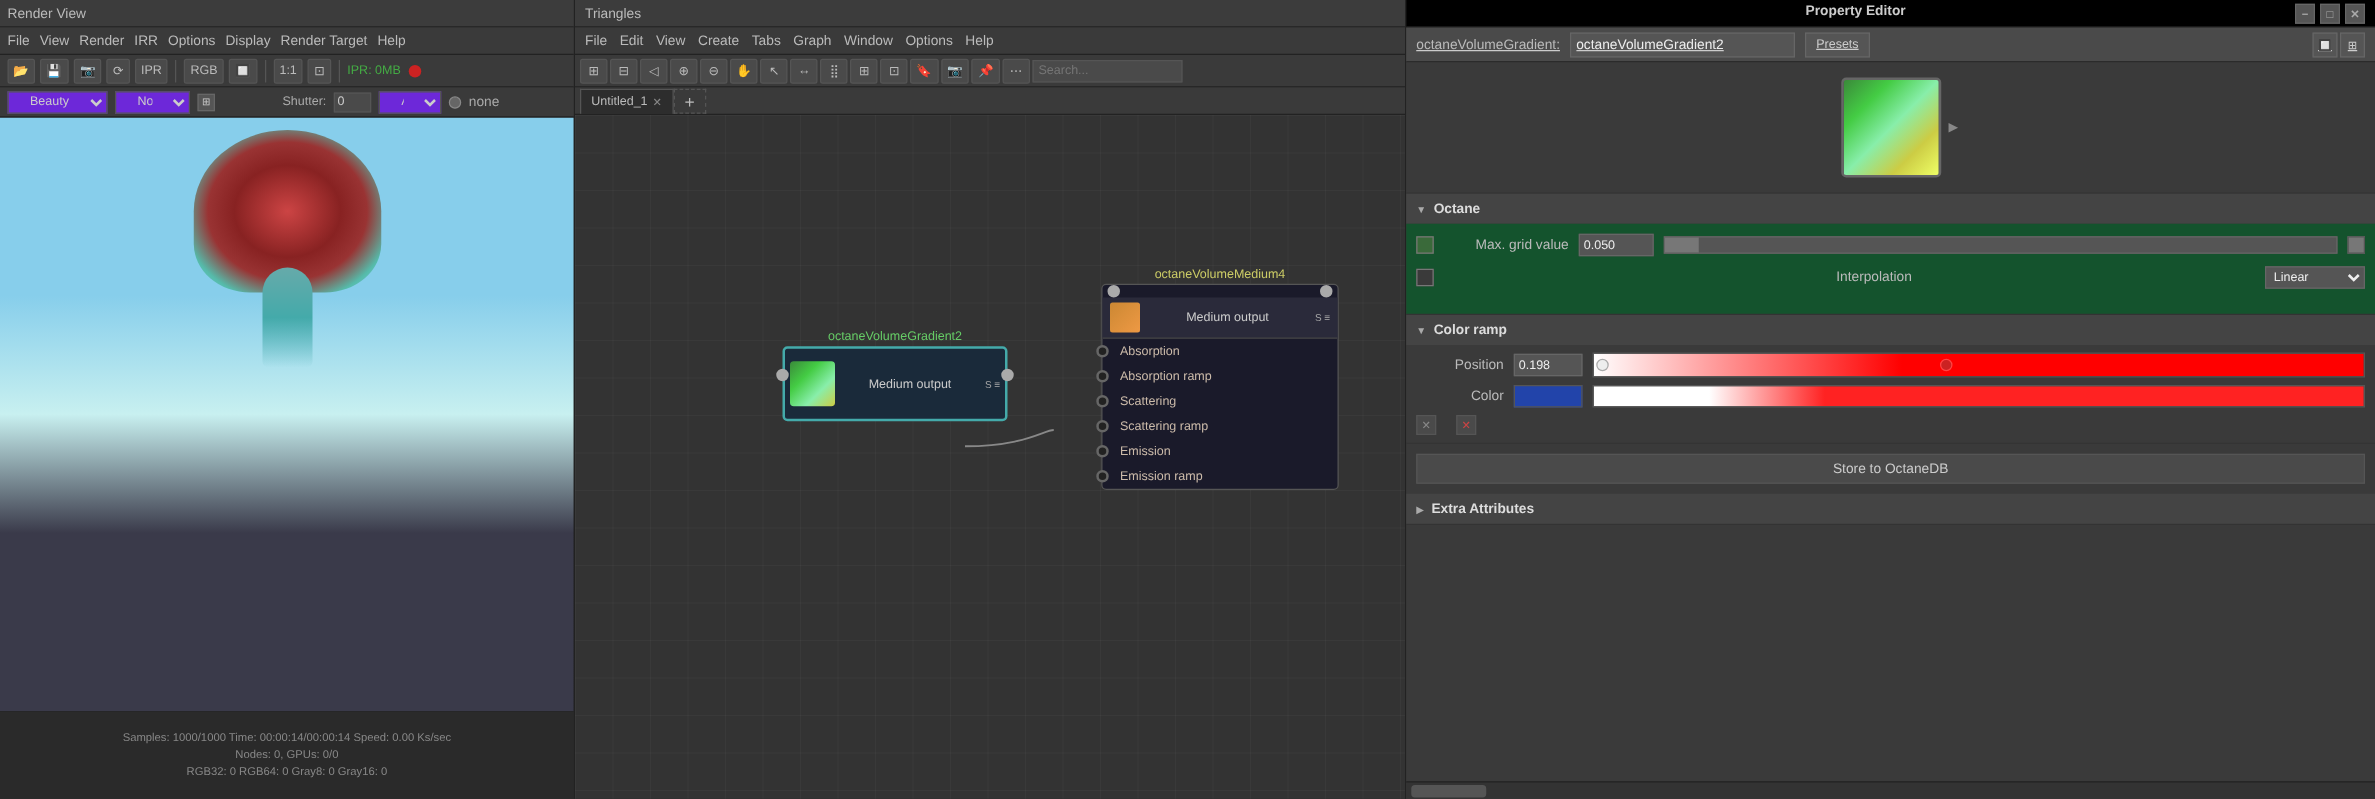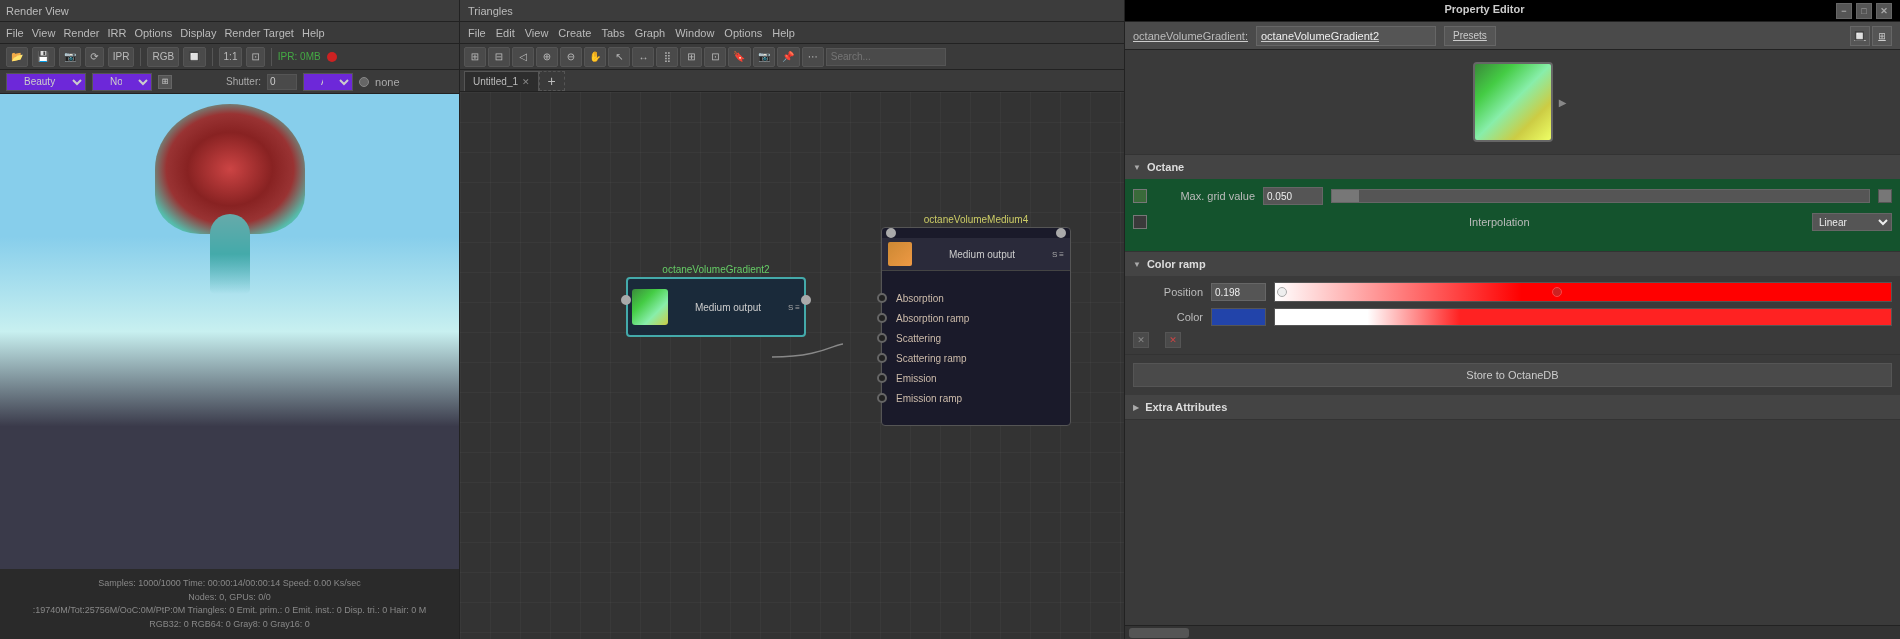--- a/index.html
+++ b/index.html
@@ -315,21 +315,21 @@
       flex: 1;
       text-align: center;
     }
     .node-medium .node-header-btns {
       display: flex;
       gap: 2px;
       color: #aaa;
       font-size: 8px;
     }
     .node-medium .node-ports {
-      padding: 17px 0;
+      padding: 0 0;
     }
     .node-medium .port-row {
       display: flex;
       align-items: center;
       padding: 2px 6px;
       height: 20px;
       position: relative;
     }
     .port-dot {
       width: 10px; height: 10px;
@@ -711,21 +711,20 @@
 
       <div class="mushroom-cloud">
         <div class="cloud-top"></div>
         <div class="cloud-stem"></div>
       </div>
     </div>
   </div>
   <div class="rv-status">
     <span>Samples: 1000/1000  Time: 00:00:14/00:00:14  Speed: 0.00 Ks/sec</span>
     <span>Nodes: 0, GPUs: 0/0</span>
-    <span>:19740M/Tot:25756M/OoC:0M/PtP:0M  Triangles: 0  Emit. prim.: 0  Emit. inst.: 0  Disp. tri.: 0  Hair: 0 M</span>
     <span>RGB32: 0  RGB64: 0  Gray8: 0  Gray16: 0</span>
   </div>
 </div>
 
 <div class="hypershade">
   <div class="hs-titlebar">
     <span>Triangles</span>
   </div>
   <div class="hs-menubar">
     <span>File</span>

